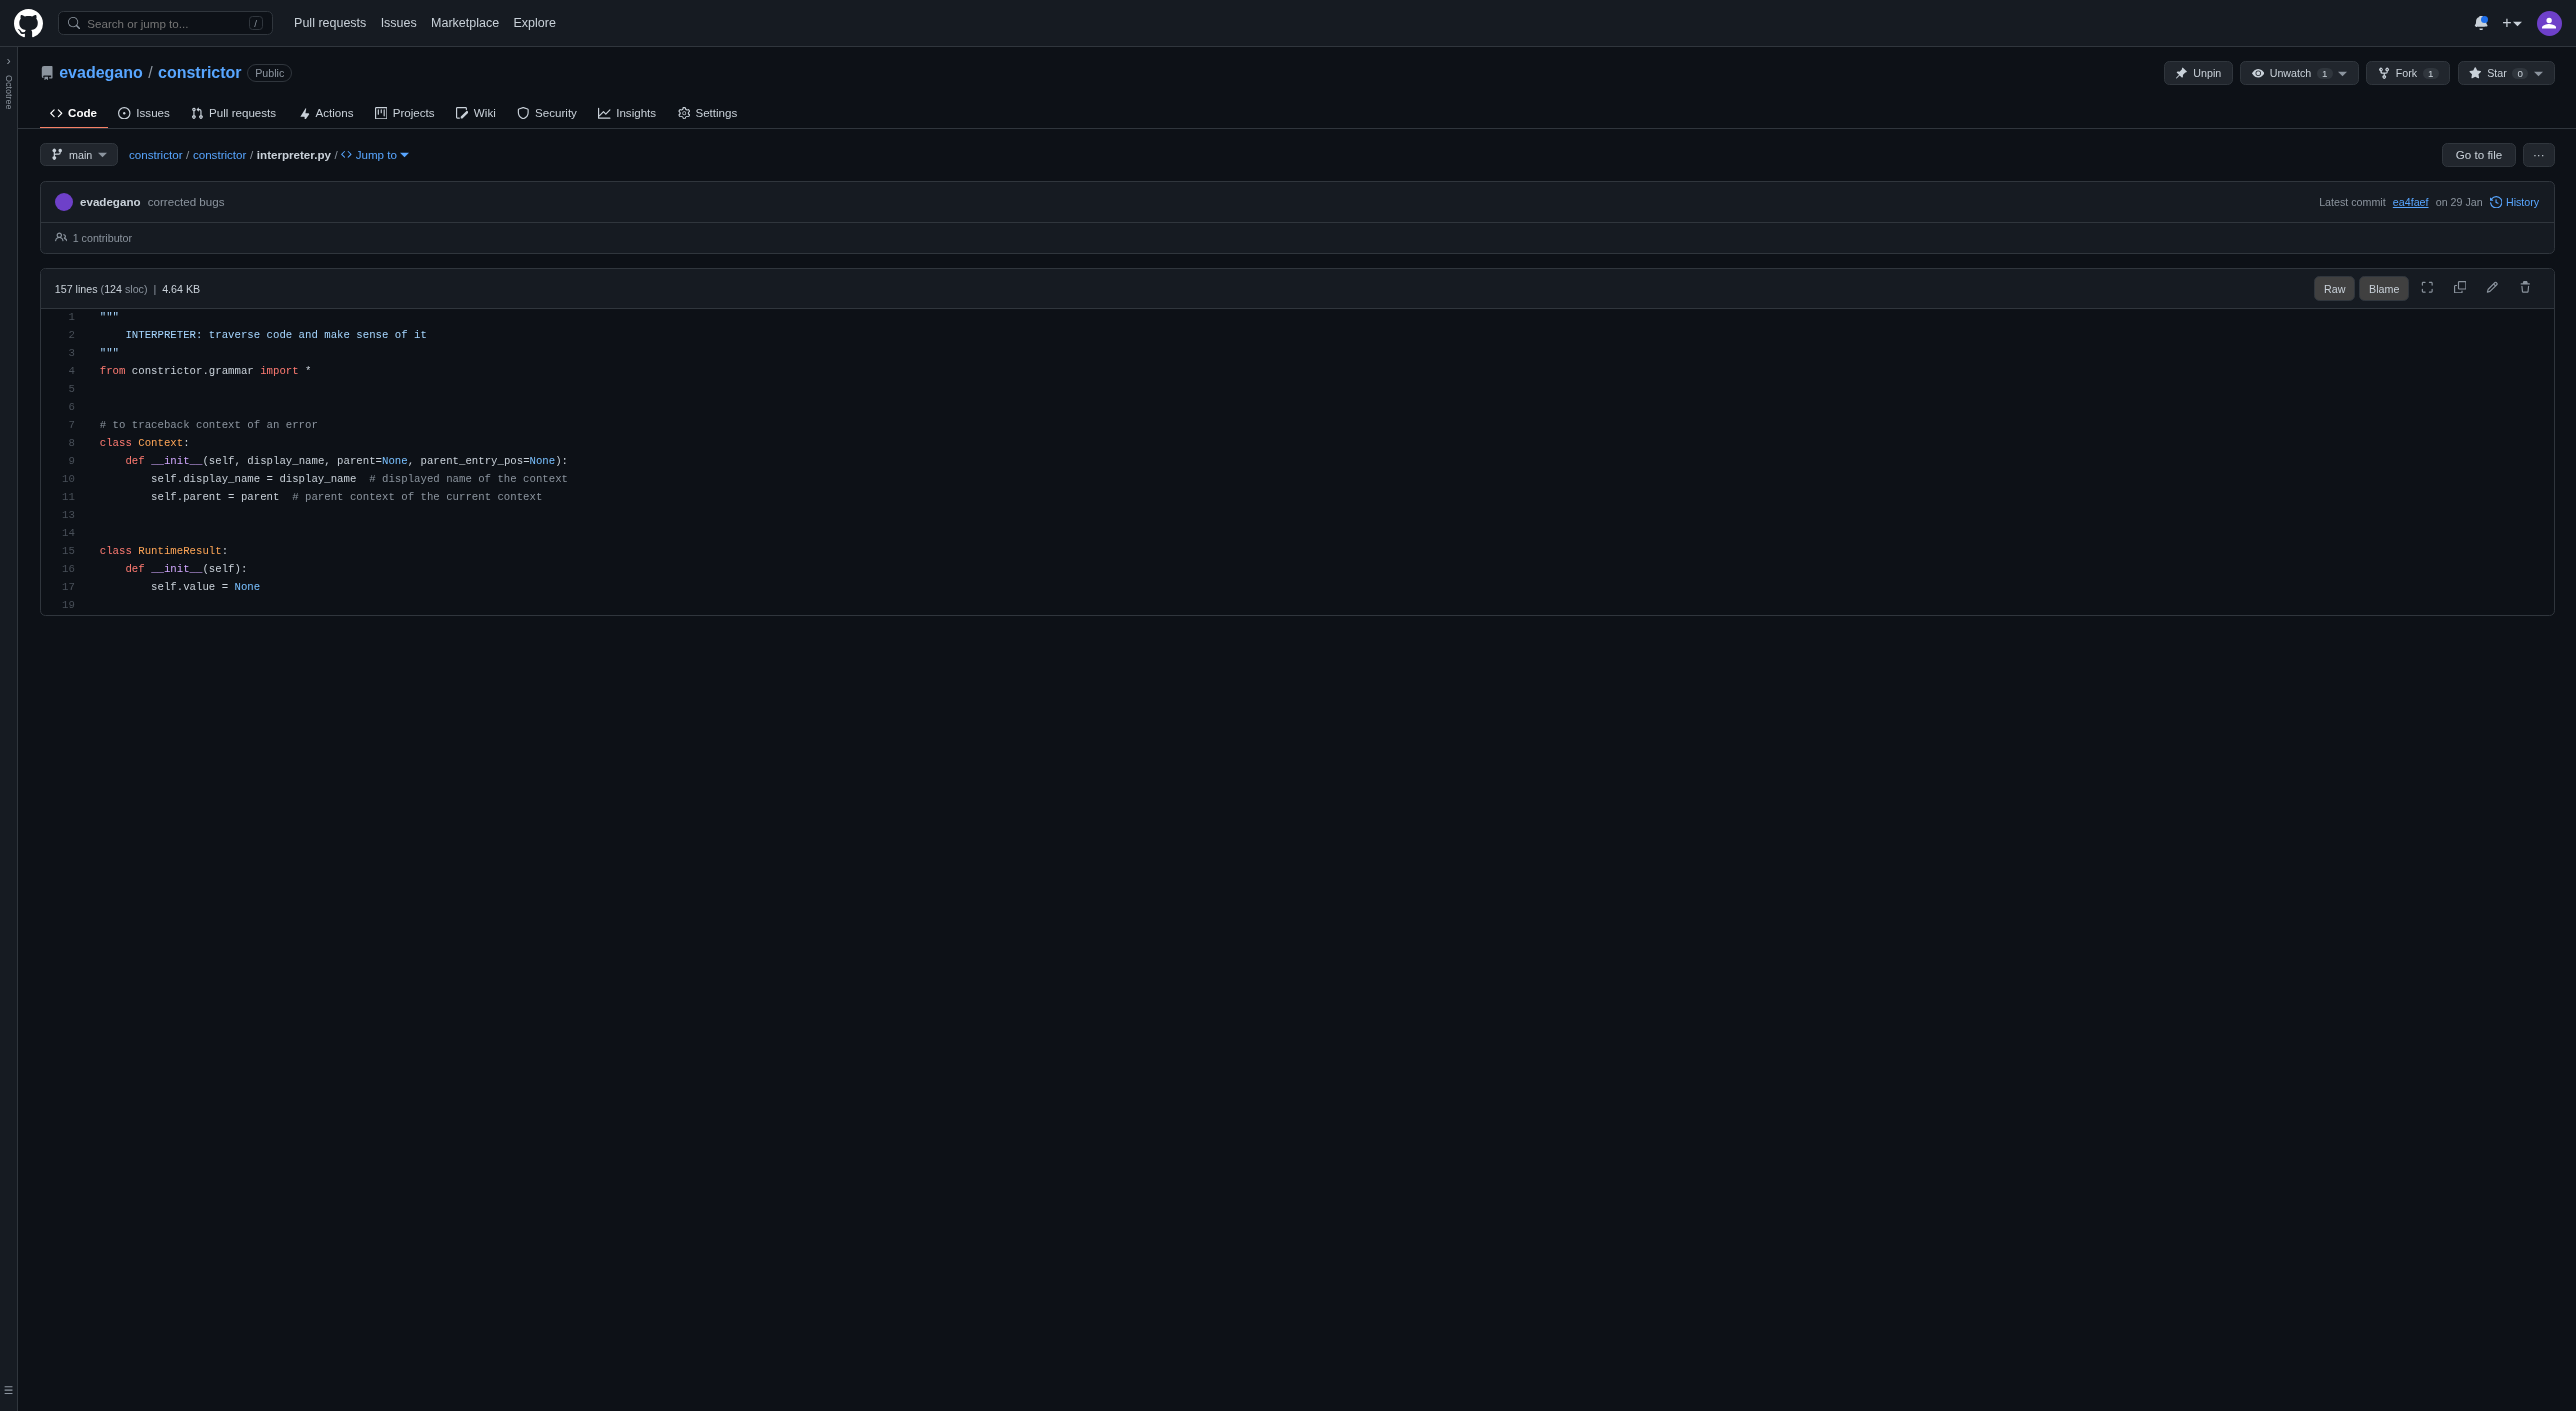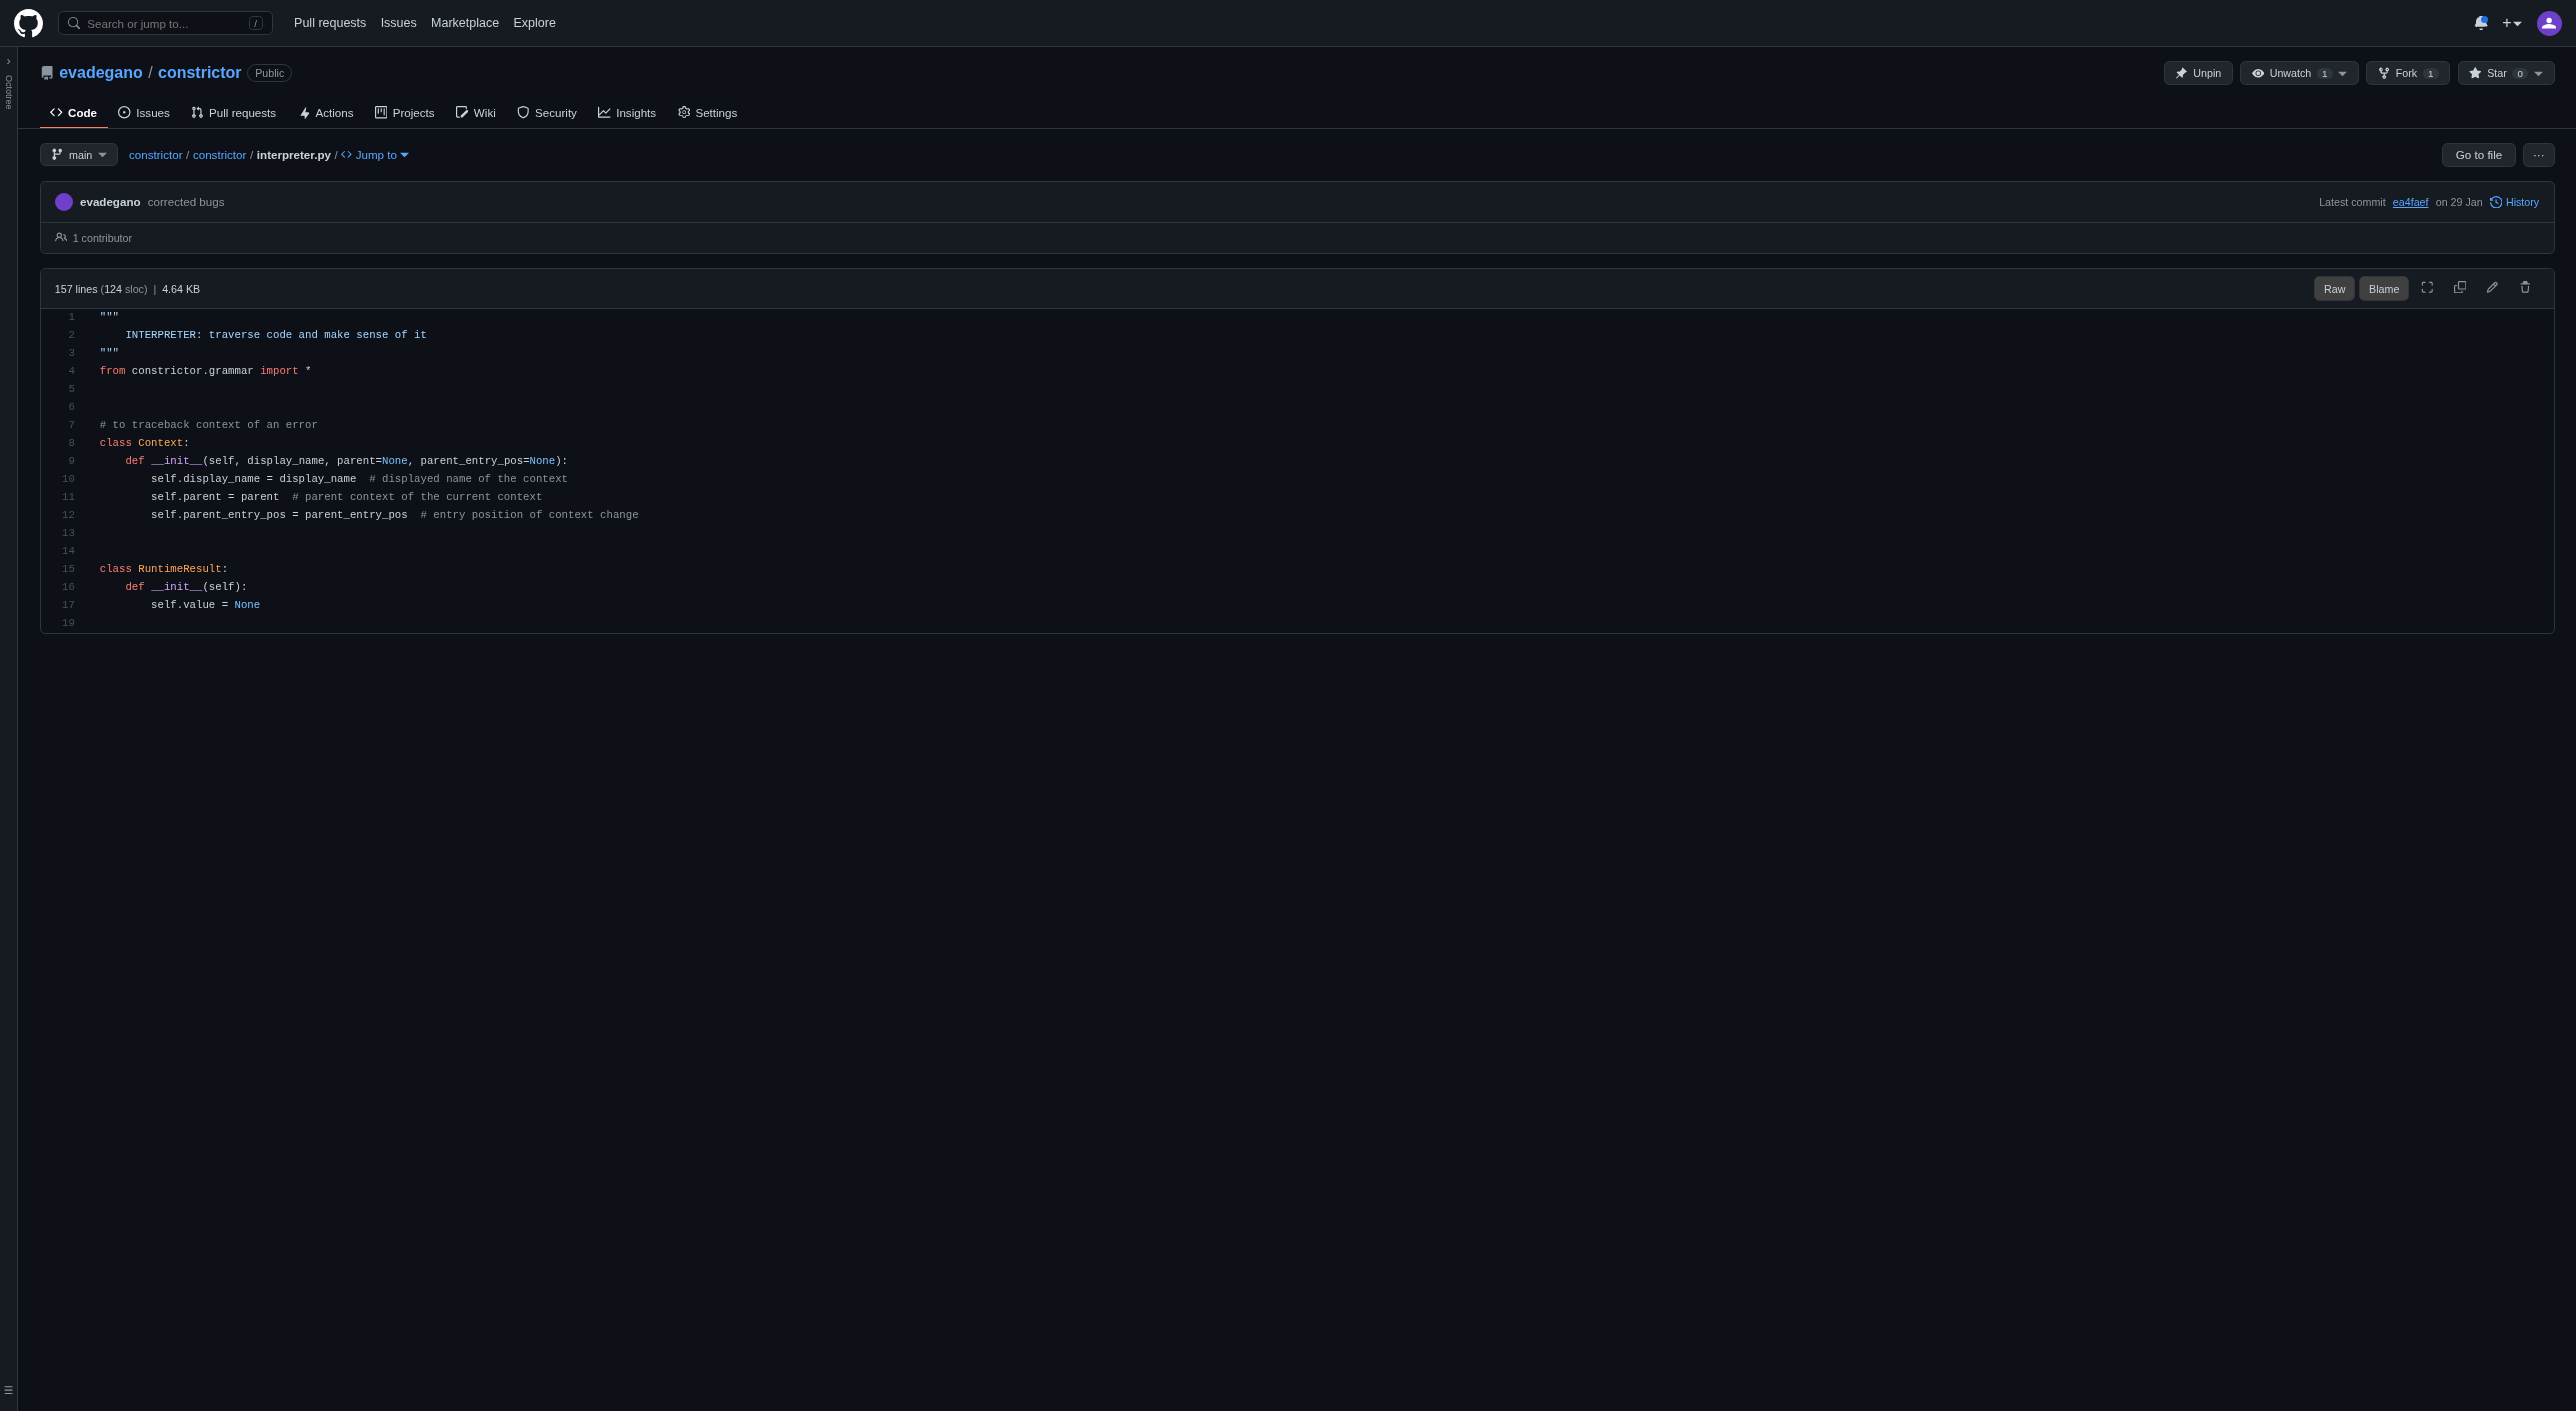--- a/index.html
+++ b/index.html
@@ -192,21 +192,21 @@
     
     .tab-nav {
       padding: 7.2px 21.5px 0;
       display: flex;
       gap: 0;
       border-bottom: 0.9px solid #30363d;
       margin-top: 7.2px;
     }
     .tab-item {
       display: flex;
-      align-items: flex-start;
+      align-items: flex-end;
       gap: 5.4px;
       padding: 7.2px 10.7px;
       color: #c9d1d9;
       text-decoration: none;
       font-size: 11.6px;
       border-bottom: 1.8px solid transparent;
       cursor: pointer;
     }
     .tab-item.active {
       color: #fff;
@@ -722,24 +722,20 @@
       </div>
       <div class="code-line">
         <span class="line-num">10</span>
         <span class="line-content">        self.display_name = display_name  <span class="comment"># displayed name of the context</span></span>
       </div>
       <div class="code-line">
         <span class="line-num">11</span>
         <span class="line-content">        self.parent = parent  <span class="comment"># parent context of the current context</span></span>
       </div>
       <div class="code-line">
-        <span class="line-num">12</span>
-        <span class="line-content">        self.parent_entry_pos = parent_entry_pos  <span class="comment"># entry position of context change</span></span>
-      </div>
-      <div class="code-line">
         <span class="line-num">13</span>
         <span class="line-content"></span>
       </div>
       <div class="code-line">
         <span class="line-num">14</span>
         <span class="line-content"></span>
       </div>
       <div class="code-line">
         <span class="line-num">15</span>
         <span class="line-content"><span class="kw">class</span> <span class="cls">RuntimeResult</span>:</span>

